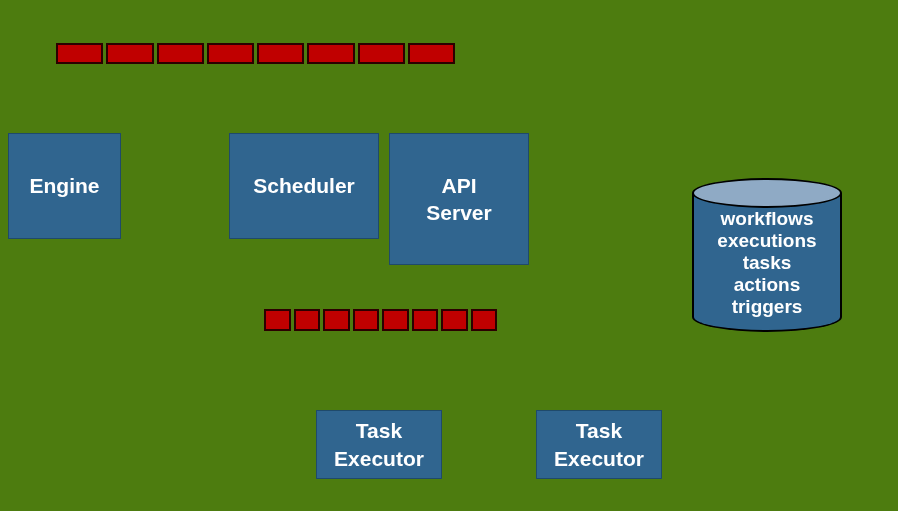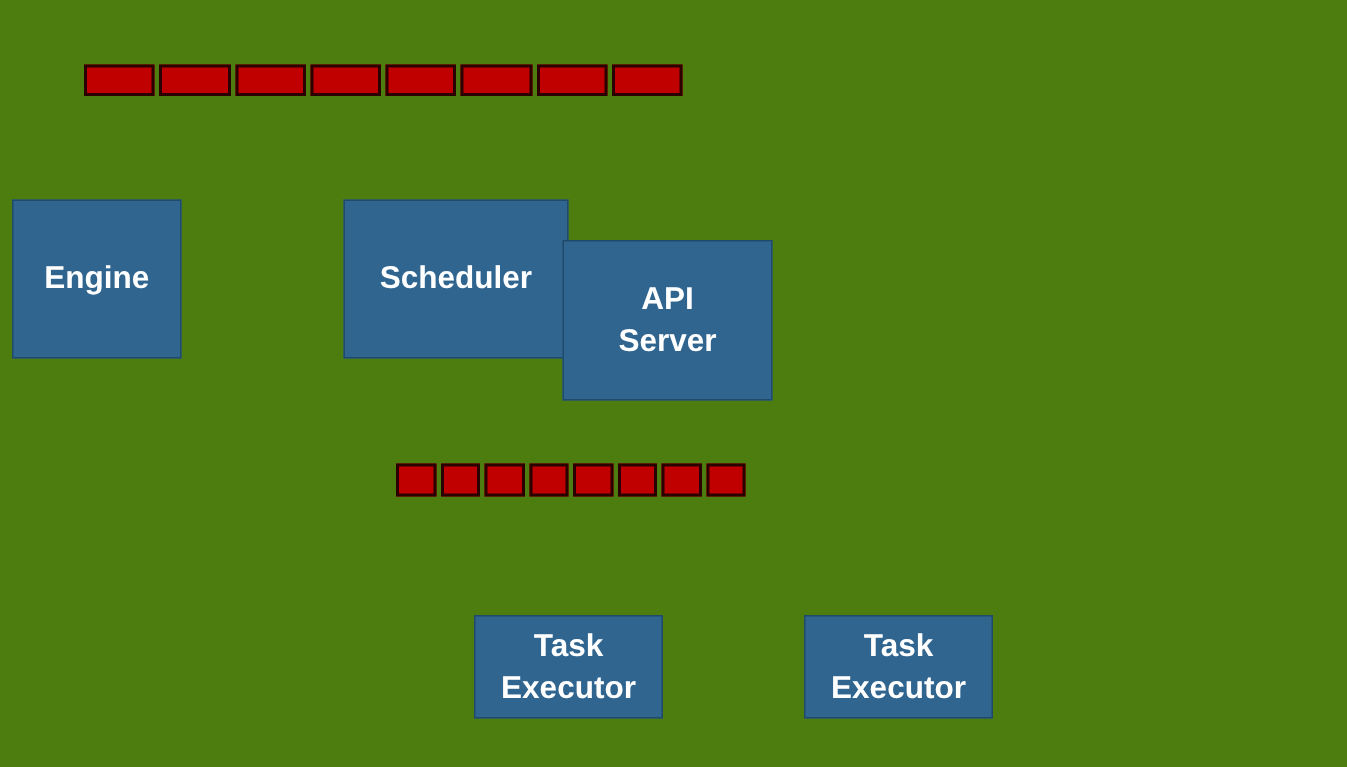--- a/index.html
+++ b/index.html
@@ -23,21 +23,21 @@
   .box-label {
     color: #FFFFFF;
     font-weight: bold;
     font-size: 21px;
     line-height: 1.3;
     text-align: center;
     white-space: pre-line;
   }
   .engine-box    { left: 8px;   top: 133px; width: 113px; height: 106px; }
   .scheduler-box { left: 210px; top: 133px; width: 150px; height: 106px; margin-left: 19px; }
-  .api-box       { left: 375px; top: 133px; width: 140px; height: 107px; margin-top: 27px; }
+  .api-box       { left: 389px; top: 133px; width: 140px; height: 132px; }
   .te1-box       { left: 316px; top: 410px; width: 126px; height: 69px; }
   .te2-box       { left: 536px; top: 410px; width: 126px; height: 69px; }
   .queue {
     position: absolute;
     display: flex;
     gap: 3px;
   }
   .queue-top    { left: 56px;  top: 43px;  width: 399px; height: 21px; }
   .queue-bottom { left: 264px; top: 309px; width: 233px; height: 22px; }
   .seg {
@@ -103,20 +103,31 @@
 
   <div class="box scheduler-box">
     <span class="box-label">Scheduler</span>
   </div>
 
   <div class="box api-box">
     <span class="box-label">API
 Server</span>
   </div>
 
+  <div class="cyl">
+    <div class="cyl-body"></div>
+    <div class="cyl-top"></div>
+    <div class="cyl-items">
+        <div class="db-item">workflows</div>
+        <div class="db-item">executions</div>
+        <div class="db-item">tasks</div>
+        <div class="db-item">actions</div>
+        <div class="db-item">triggers</div>
+      </div>
+  </div>
 
   <div class="queue queue-bottom">
       <div class="seg"></div>
       <div class="seg"></div>
       <div class="seg"></div>
       <div class="seg"></div>
       <div class="seg"></div>
       <div class="seg"></div>
       <div class="seg"></div>
       <div class="seg"></div>

